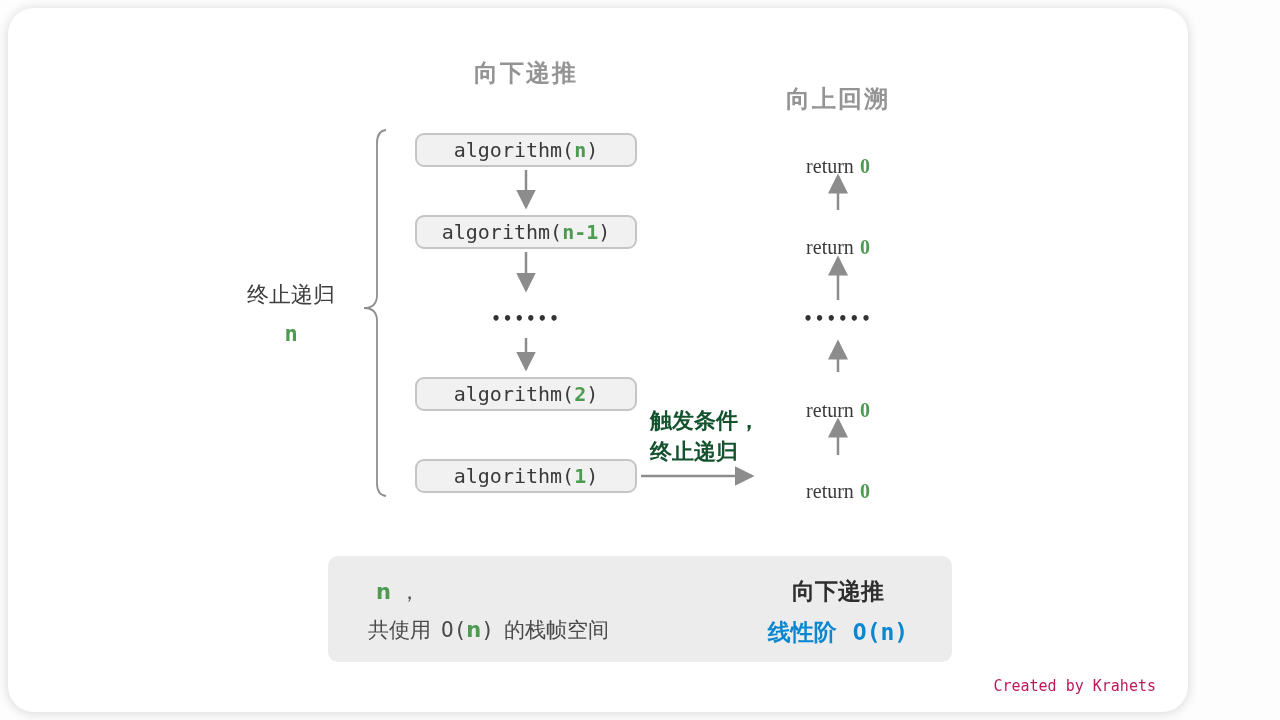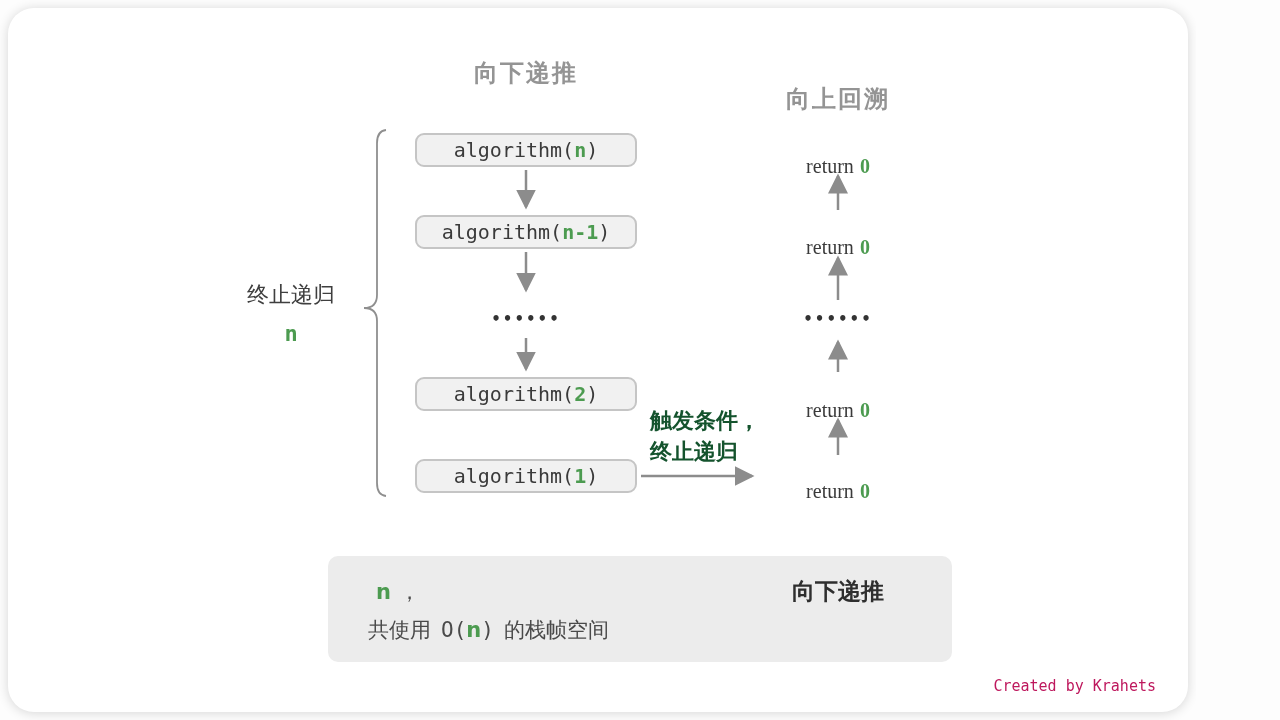--- a/index.html
+++ b/index.html
@@ -110,15 +110,19 @@
       <span>，</span>
   </div>
   <div class="sum-line" style="left:368px;top:616px;">
     <span>共使用</span>
       <span class="mono" style="margin-left:10px;">O(</span>
       <span class="green" style="margin:0;">n</span>
       <span class="mono" style="margin-right:10px;">)</span>
       <span>的栈帧空间</span>
   </div>
   <div class="abs center sum-title" style="left:838px;top:591px;">向下递推</div>
+  <div class="abs center sum-result" style="left:838px;top:632px;">
+    <span>线性阶</span>
+    <span class="mono" style="margin-left:8px;">O(n)</span>
+  </div>
 
   <div class="abs credit" style="right:40px;top:677px;">Created by Krahets</div>
 </div>
 
 </body></html>

